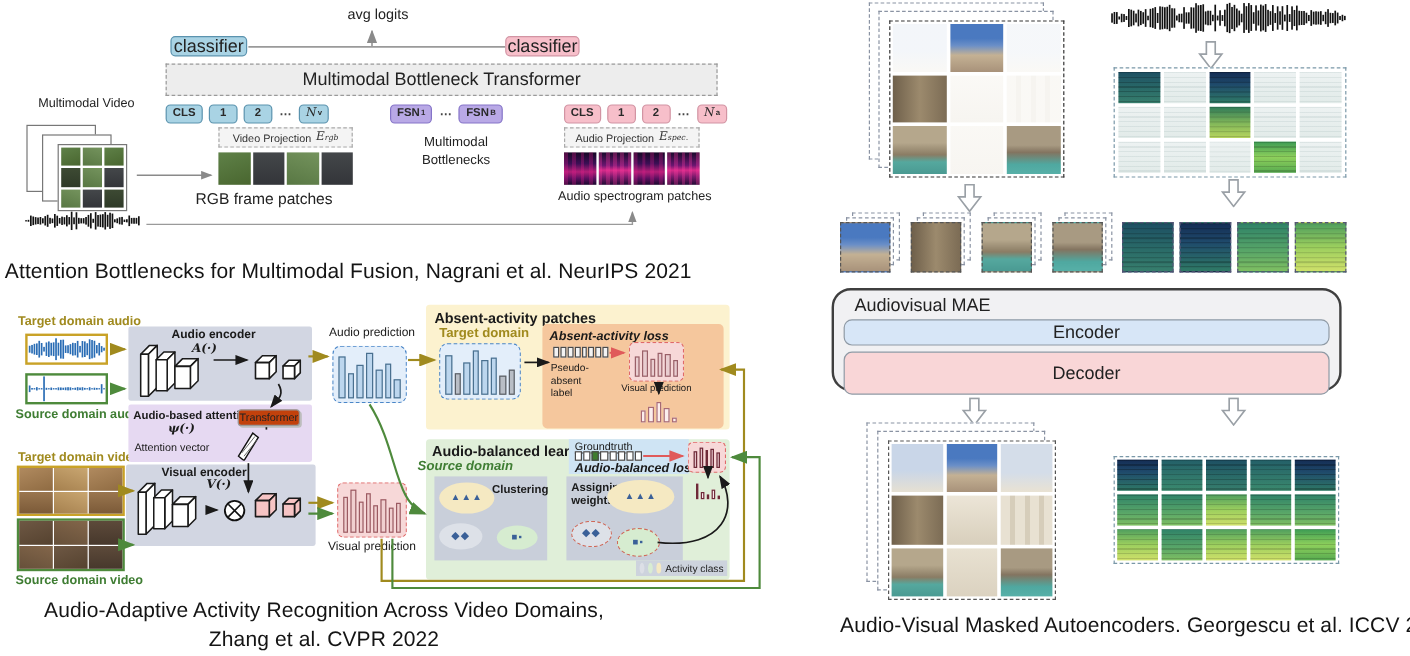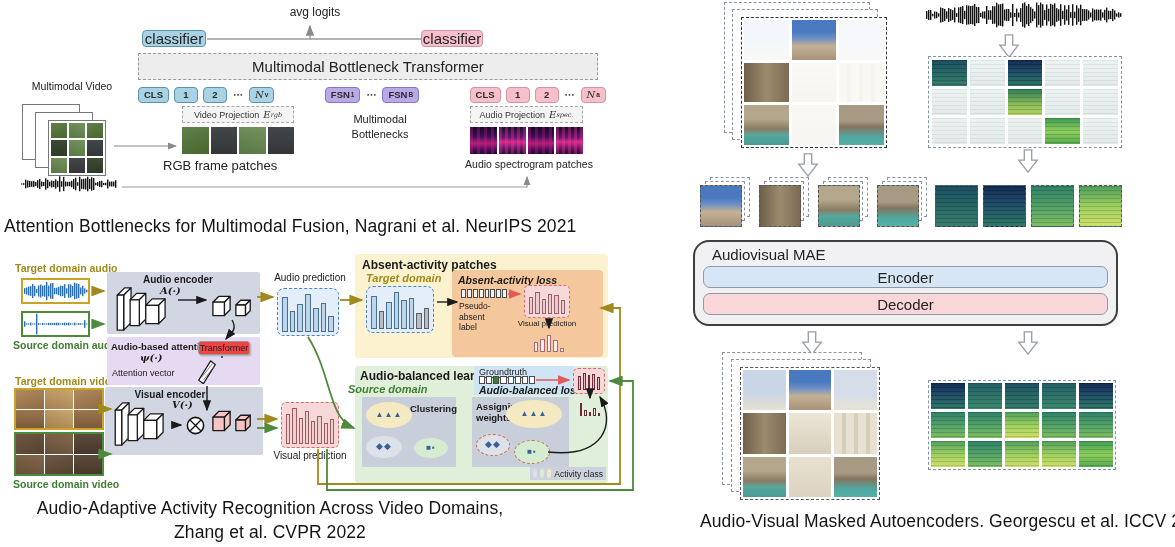--- a/index.html
+++ b/index.html
@@ -87,21 +87,21 @@
   .bars.roseO .bar{border-color:#a86a74;background:#fbeeee;}
   .bars.wine .bar{border-color:#6f2a38;background:#e3c2c9;}
   .bars.wineO .bar{border-color:#6f2a38;background:#f7e9ec;}
   .dashedB{border:1.6px dashed #4a86c8;background:#e3eefa;border-radius:7px;}
   .dashedR{border:1.6px dashed #e06969;background:#f7d8d8;border-radius:5px;}
   
   .frame{background:#fff;border:1.5px dashed #8a93a3;}
   .frame.solid{border:1.5px solid #777;}
   .encbox{background:#d2d6e2;border-radius:2px;}
   .purplebox{background:#e6d9f2;border-radius:2px;}
-  .btn3d{background:#ef4444;border:1px solid #999;border-radius:3px;box-shadow:1.5px 1.5px 0 #bdbdbd;
+  .btn3d{background:#c2410c;border:1px solid #999;border-radius:3px;box-shadow:1.5px 1.5px 0 #bdbdbd;
          font-size:9px;color:#222;}
   .blob{position:absolute;border-radius:50%;display:flex;align-items:center;justify-content:center;
         color:#3a6098;letter-spacing:1px;text-align:center;line-height:1.1;}
   .legend-ell{display:inline-block;width:15px;height:9px;border-radius:50%;margin-right:3px;vertical-align:middle;}
   .sym{font-family:"DejaVu Serif",serif;font-style:italic;font-weight:bold;}
   .olive{color:#a08a1e;}
   .green{color:#3f7d33;}
   .maebox{background:#f1f1f3;border:2px solid #3f3f3f;border-radius:16px;}
   .maebar{border-radius:7px;font-size:15px;color:#222;border:1.3px solid #8f9aa5;}
   .wave{color:#111;}
@@ -452,21 +452,21 @@
         <div class="bar " style="height: 88%;"></div>
         <div class="bar " style="height: 60%;"></div>
         <div class="bar " style="height: 74%;"></div>
         <div class="bar " style="height: 55%;"></div>
         <div class="bar " style="height: 65%;"></div>
       </div>
     <div class="abs" style="left:268px;top:210px;width:84px;text-align:center;font-size:10px;background:#fff;">Visual prediction</div>
 
     <div class="abs" style="left:355px;top:14px;width:253px;height:104px;background:#fcf2cf;border-radius:3px;"></div>
     <div class="abs" style="left:362px;top:18px;font-size:12px;font-weight:bold;">Absent-activity patches</div>
-    <div class="abs olive" style="left:366px;top:32px;font-size:11px;font-weight:bold;font-style:italic;">Target domain</div>
+    <div class="abs olive" style="left:366px;top:32px;font-size:11px;font-weight:bold;">Target domain</div>
     <div class="abs dashedB bars" style="left:366px;top:46px;width:68px;height:47px;">
         <div class="bar " style="height: 85%;"></div>
         <div class="bar g" style="height: 45%;"></div>
         <div class="bar " style="height: 70%;"></div>
         <div class="bar " style="height: 95%;"></div>
         <div class="bar " style="height: 75%;"></div>
         <div class="bar " style="height: 80%;"></div>
         <div class="bar g" style="height: 40%;"></div>
         <div class="bar g" style="height: 55%;"></div>
       </div>
@@ -735,21 +735,21 @@
     <div class="abs" id="specPatchRow" style="left:245px;top:185px;width:190px;height:42px;">
         <div class="abs cell sd1" style="left: 0px; top: 0px; width: 43px; height: 42px; border: 1.5px dashed rgb(85, 85, 119);"></div>
         <div class="abs cell sd2" style="left: 48px; top: 0px; width: 43px; height: 42px; border: 1.5px dashed rgb(85, 85, 119);"></div>
         <div class="abs cell sb" style="left: 96px; top: 0px; width: 43px; height: 42px; border: 1.5px dashed rgb(85, 85, 119);"></div>
         <div class="abs cell sc" style="left: 144px; top: 0px; width: 43px; height: 42px; border: 1.5px dashed rgb(85, 85, 119);"></div>
       </div>
 
     <div class="abs maebox" style="left:3px;top:240px;width:425px;height:86px;"></div>
     <div class="abs" style="left:22px;top:246px;font-size:15px;color:#222;">Audiovisual MAE</div>
     <div class="abs maebar ctr" style="left:13px;top:266px;width:405px;height:22px;background:#d7e6f7;">Encoder</div>
-    <div class="abs maebar ctr" style="left:13px;top:293px;width:405px;height:22px;background:#f9d6d7;">Decoder</div>
+    <div class="abs maebar ctr" style="left:13px;top:293px;width:405px;height:36px;background:#f9d6d7;">Decoder</div>
 
     <svg class="abs" viewBox="0 0 24 26" style="left:110px;top:331px;width:24px;height:24px;">
       <path d="M8 1 H16 V12 H22 L12 25 L2 12 H8 Z" fill="#fff" stroke="#9aa0a6" stroke-width="1.5"></path>
     </svg>
     <svg class="abs" viewBox="0 0 24 26" style="left:326px;top:331px;width:24px;height:24px;">
       <path d="M8 1 H16 V12 H22 L12 25 L2 12 H8 Z" fill="#fff" stroke="#9aa0a6" stroke-width="1.5"></path>
     </svg>
 
     <div class="abs" style="left:30px;top:352px;width:170px;height:150px;">
       <div class="abs frame" style="left:2px;top:0;width:140px;height:133px;"></div>

